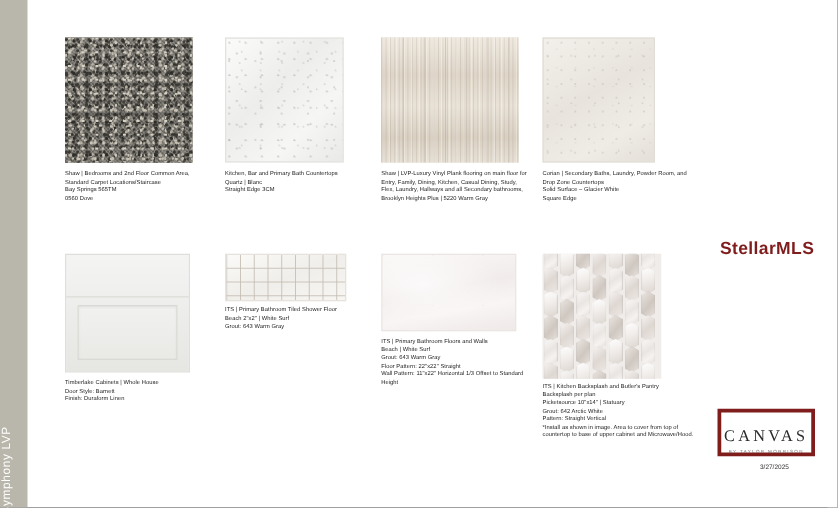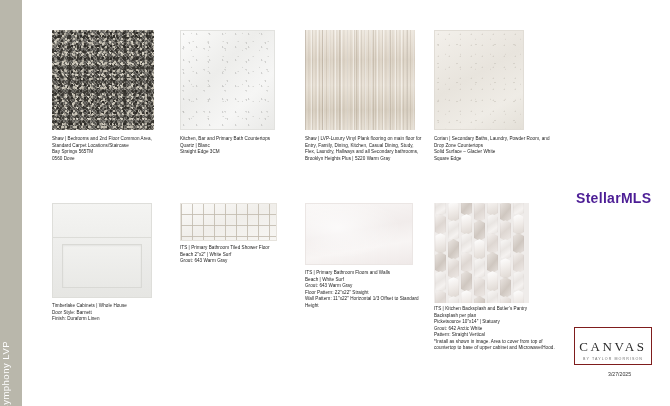--- a/index.html
+++ b/index.html
@@ -203,29 +203,29 @@
   .picket-cell.v2 {
     background: linear-gradient(160deg, #ffffff 0%, #f1edea 45%, #dcd5cf 100%);
   }
   .picket-cell.v3 {
     background: linear-gradient(130deg, #ece7e3 0%, #cfc7c0 55%, #e8e2de 100%);
   }
   
   .watermark {
     position: absolute;
     font-size: 14px;
-    color: #4c1d95;
+    color: #7f1d1d;
     font-weight: bold;
     letter-spacing: 0.3px;
     font-family: "Liberation Sans", sans-serif;
   }
   
   .logo-box {
     position: absolute;
-    border: 1px solid #7f1d1d;
+    border: 3px solid #7f1d1d;
     background: #ffffff;
     text-align: center;
     box-sizing: border-box;
   }
   .logo-main {
     font-family: "Liberation Serif", serif;
     font-size: 13px;
     letter-spacing: 2.6px;
     color: #2b2b2b;
     margin-top: 11px;

